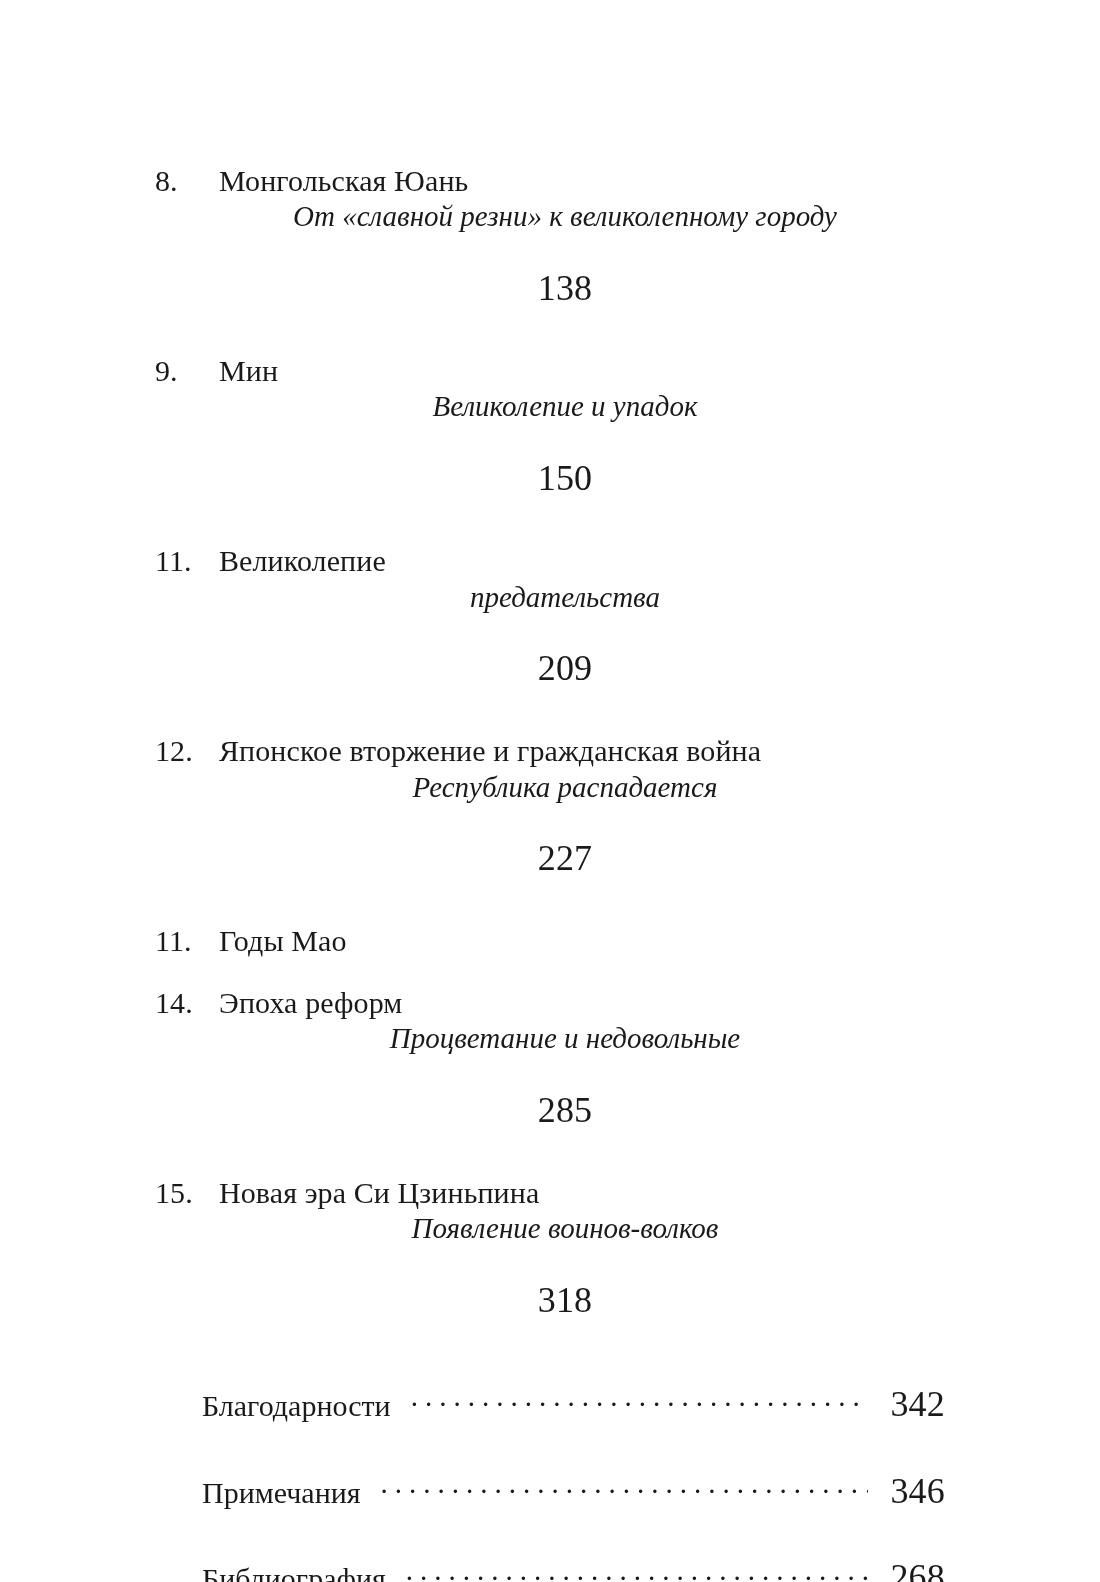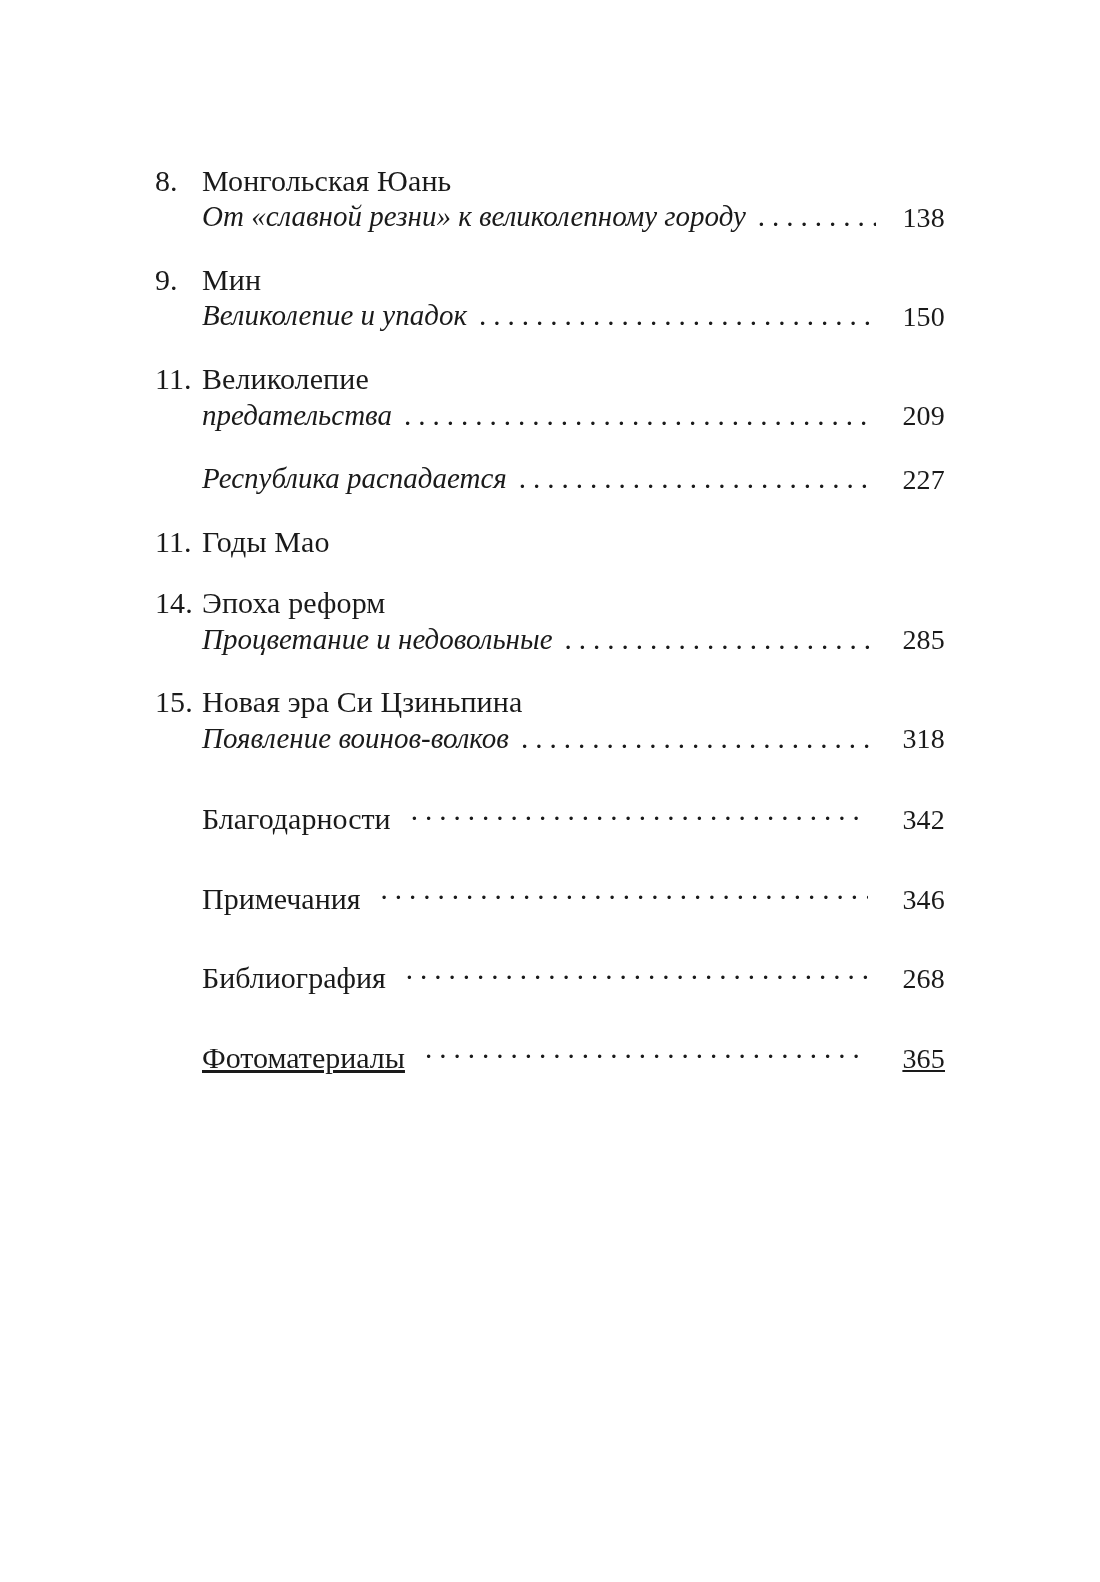--- a/index.html
+++ b/index.html
@@ -44,31 +44,33 @@
   .entry-num {
     flex: 0 0 47px;
     text-align: left;
     font-size: 30px;
     white-space: nowrap;
   }
 
   .entry-title {
     flex: 1 1 auto;
     font-size: 30px;
+    margin-left: 17px;
   }
 
   
   .sub-line {
     display: flex;
-    align-items: flex-end;
-    margin-left: 47px;
+    align-items: center;
+    margin-left: 30px;
     font-style: italic;
     font-size: 29px;
     line-height: 1.30;
     white-space: nowrap;
+    flex-direction: column;
   }
 
   .sub-text {
     flex: 0 0 auto;
     font-style: italic;
   }
 
   
   .sub-line.no-leader .sub-text {
     flex: 0 0 auto;
@@ -92,21 +94,21 @@
     font-size: 29px;
     letter-spacing: 7.0px;
     color: #1a1a1a;
     white-space: nowrap;
   }
 
   .page-num {
     flex: 0 0 62px;
     text-align: right;
     font-style: normal;
-    font-size: 28px;
+    font-size: 36px;
     letter-spacing: 0.2px;
   }
 
   
   .backmatter {
     margin-top: 42px;
   }
 
   .back-row {
     display: flex;
@@ -173,20 +175,24 @@
         <span class="entry-title">Великолепие</span>
       </div>
       <div class="sub-line">
         <span class="sub-text">предательства</span>
         <span class="leader"></span>
         <span class="page-num">209</span>
       </div>
     </div>
 
     <div class="entry">
+      <div class="entry-title-row">
+        <span class="entry-num">12.</span>
+        <span class="entry-title">Японское вторжение и гражданская война</span>
+      </div>
       <div class="sub-line">
         <span class="sub-text">Республика распадается</span>
         <span class="leader"></span>
         <span class="page-num">227</span>
       </div>
     </div>
 
     <div class="entry">
       <div class="entry-title-row">
         <span class="entry-num">11.</span>

